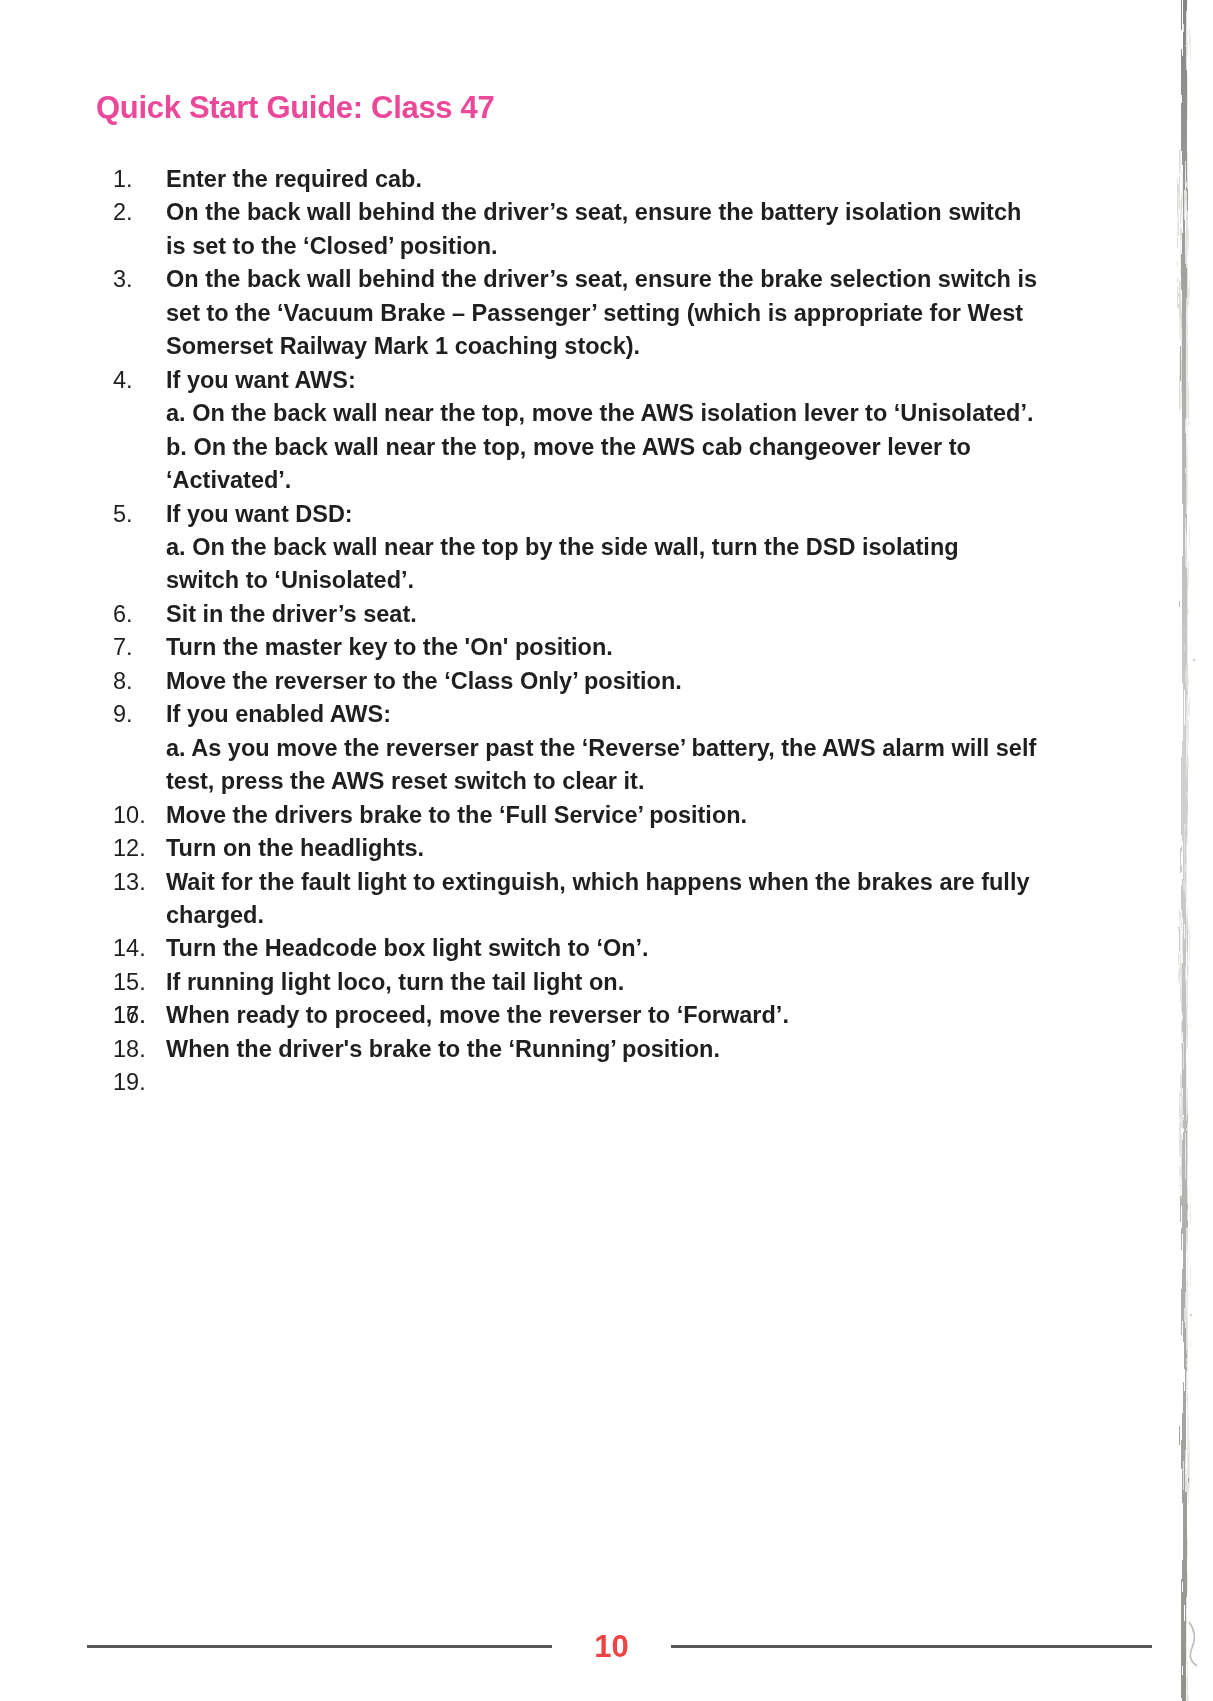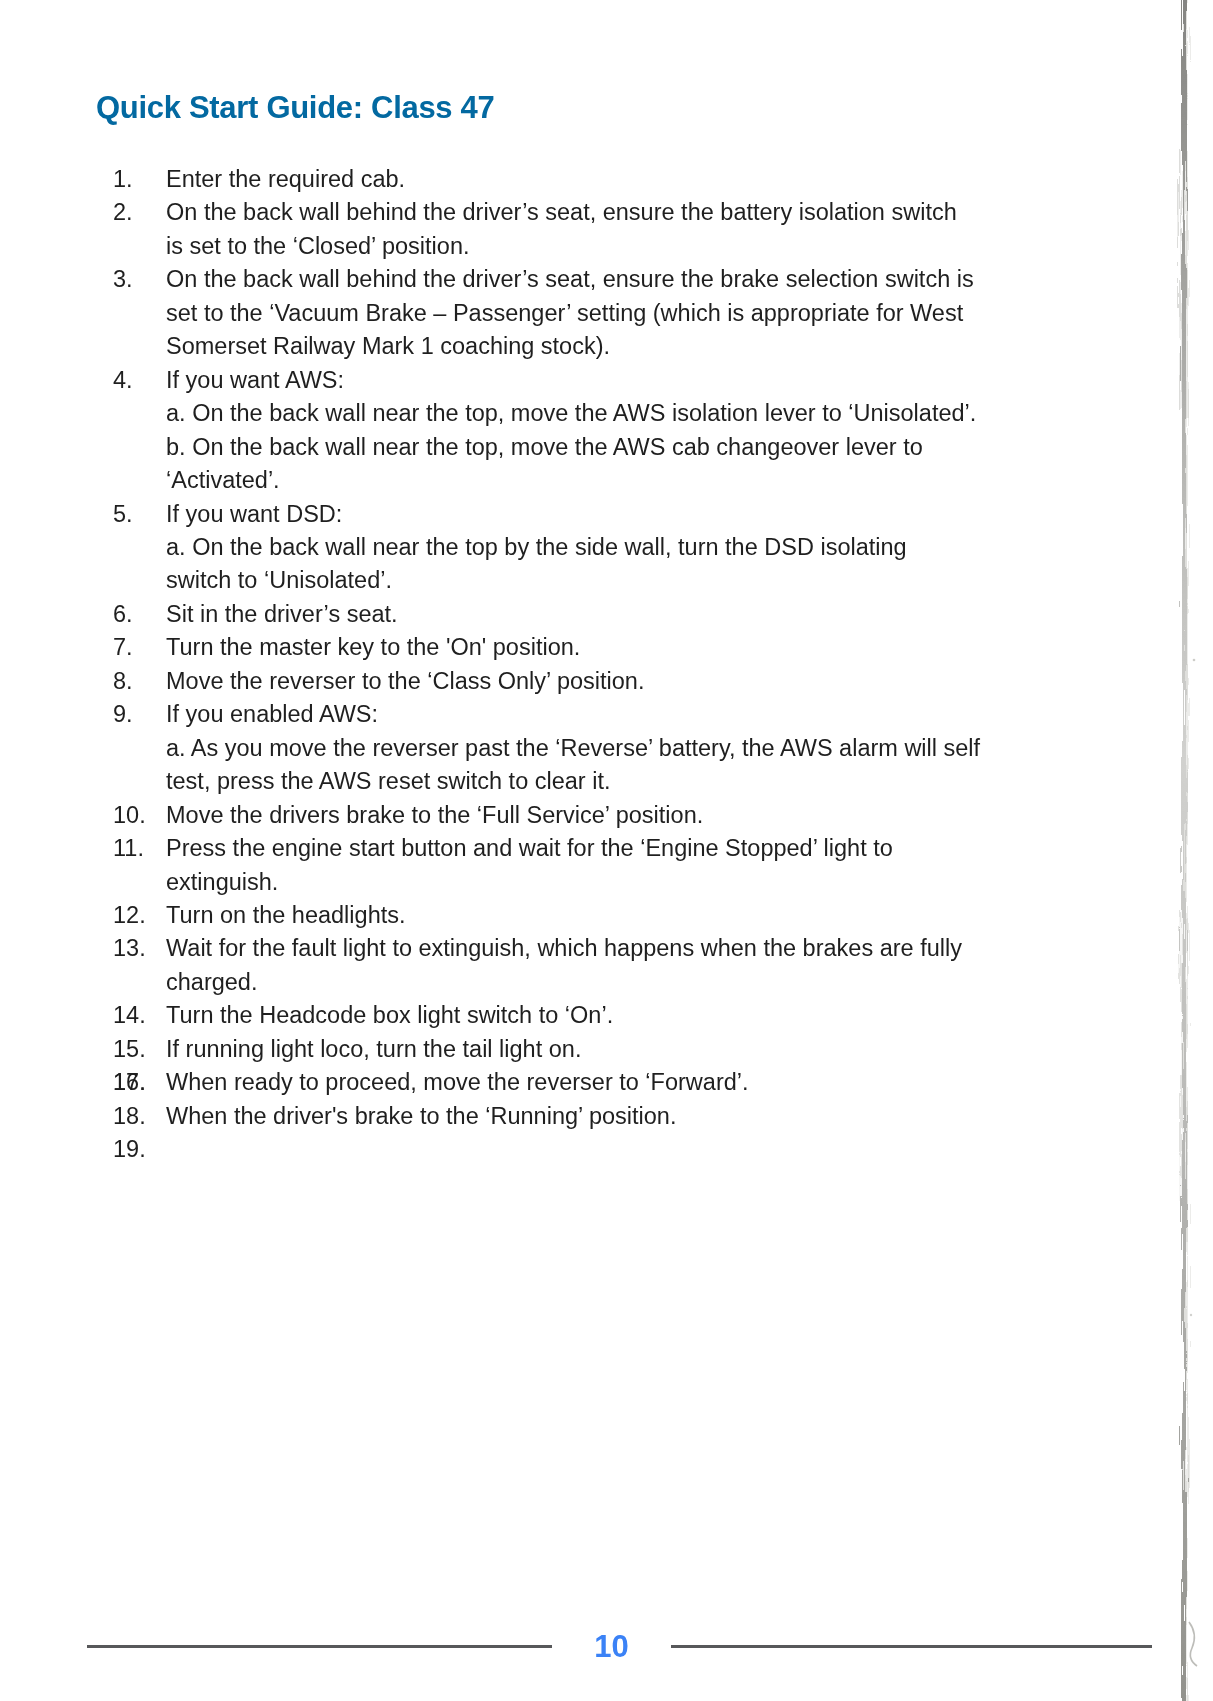--- a/index.html
+++ b/index.html
@@ -20,21 +20,21 @@
     inset: 0;
   }
   .title {
     position: absolute;
     left: 96px;
     top: 90px;
     margin: 0;
     font-size: 31px;
     font-weight: 700;
     letter-spacing: -0.3px;
-    color: #0369a1;
+    color: #ec4899;
     white-space: pre;
   }
   .steps {
     position: absolute;
     left: 0;
     top: 163px;
     width: 1180px;
   }
   .step {
     position: relative;
@@ -43,20 +43,21 @@
   }
   .step-num {
     position: absolute;
     left: 113px;
     top: 0;
     white-space: pre;
   }
   .step-text {
     margin-left: 166px;
     white-space: pre;
+    font-weight: bold;
   }
   .footer-rule {
     position: absolute;
     height: 3px;
     background: #57585a;
     top: 1645px;
   }
   .footer-rule-left {
     left: 87px;
     width: 465px;
@@ -66,21 +67,21 @@
     width: 481px;
   }
   .pagenum {
     position: absolute;
     left: 552px;
     top: 1629px;
     width: 119px;
     text-align: center;
     font-size: 31px;
     font-weight: 700;
-    color: #3b82f6;
+    color: #ef4444;
   }
   .scan-edge {
     position: absolute;
     left: 1150px;
     top: 0;
     pointer-events: none;
   }
 </style>
 </head>
 <body>
@@ -143,25 +144,20 @@
     <div class="step-text">If you enabled AWS:
 a. As you move the reverser past the ‘Reverse’ battery, the AWS alarm will self
 test, press the AWS reset switch to clear it.</div>
   </div>
 
   <div class="step">
     <span class="step-num">10.</span>
     <div class="step-text">Move the drivers brake to the ‘Full Service’ position.</div>
   </div>
 
-  <div class="step">
-    <span class="step-num">11.</span>
-    <div class="step-text">Press the engine start button and wait for the ‘Engine Stopped’ light to
-extinguish.</div>
-  </div>
 
   <div class="step">
     <span class="step-num">12.</span>
     <div class="step-text">Turn on the headlights.</div>
   </div>
 
   <div class="step">
     <span class="step-num">13.</span>
     <div class="step-text">Wait for the fault light to extinguish, which happens when the brakes are fully
 charged.</div>

